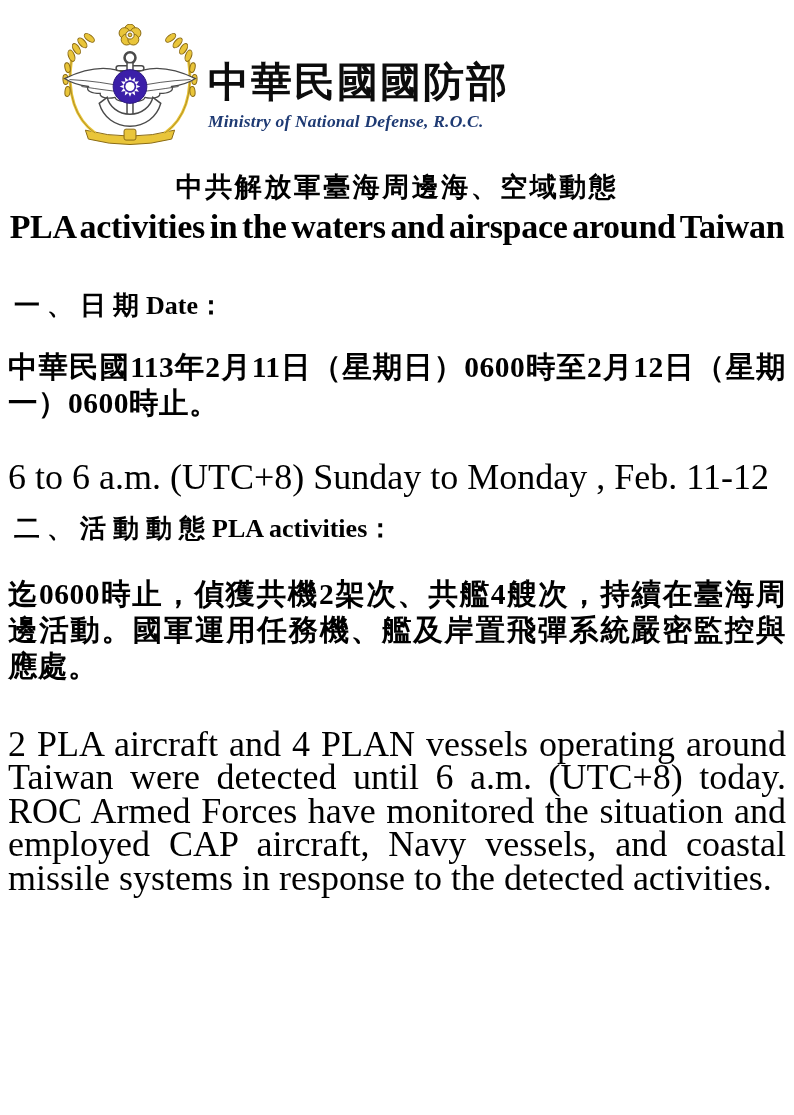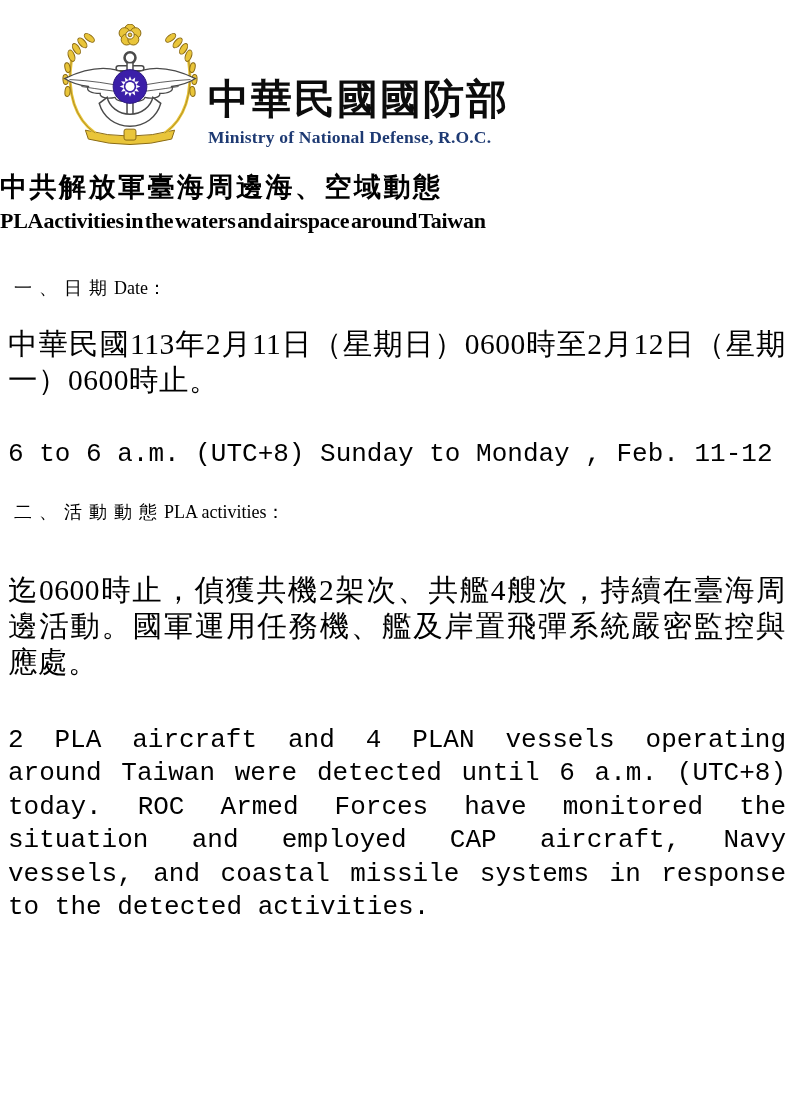--- a/index.html
+++ b/index.html
@@ -16,58 +16,58 @@
   html,body{margin:0;padding:0;overflow:hidden;}
   body{
     width:794px;height:1115px;
     background:var(--background);
     color:var(--text);
     font-family:"Liberation Serif","DejaVu Serif",serif;
   }
   .page{width:794px;height:1115px;position:relative;}
 
   
-  .header{display:flex;align-items:flex-end;padding:24px 0 0 54px;}
+  .header{display:flex;align-items:center;padding:24px 0 0 54px;}
   .emblem{width:152px;height:124px;flex:none;}
   .org{margin-left:2px;padding-top:20px;}
   .org-zh{font-size:41px;line-height:1.1;font-weight:700;letter-spacing:2px;color:#0c0c0c;}
-  .org-en{margin-top:5px;font-size:17.5px;font-weight:700;letter-spacing:0.2px;color:var(--org_en_blue);}
+  .org-en{margin-top:5px;font-size:17.5px;font-weight:700;letter-spacing:0.2px;color:var(--org_en_blue);font-style:italic;}
 
   
   .g-gold{fill:var(--emblem_gold);stroke:var(--emblem_gold_dark);stroke-width:1;}
   .g-stem{fill:none;stroke:var(--emblem_gold);stroke-width:3;}
   .g-stem2{fill:none;stroke:var(--emblem_gold_dark);stroke-width:0.6;}
   .g-wing{fill:#ffffff;stroke:var(--emblem_outline);stroke-width:1.3;}
   .g-wingline{fill:none;stroke:var(--emblem_outline);stroke-width:0.9;}
   .g-anchor{fill:#ffffff;stroke:var(--emblem_outline);stroke-width:1.5;}
   .g-ring{fill:none;stroke:var(--emblem_outline);stroke-width:2.6;}
   .g-disc{fill:var(--emblem_blue);stroke:#2b1680;stroke-width:1;}
   .g-sun{fill:#ffffff;}
   .g-petalcenter{fill:#ffffff;stroke:var(--emblem_gold_dark);stroke-width:1;}
 
   
   .release{margin:8px 0 0 372px;font-size:24px;line-height:28.5px;}
 
   
-  .titles{margin-top:21px;font-weight:700;}
+  .titles{text-align:center;margin-top:21px;font-weight:700;}
   .title-zh{font-size:27px;letter-spacing:2.5px;}
-  .title-en{font-size:22px;letter-spacing:-0.3px;word-spacing:-3.5px;margin-top:3px;}
+  .title-en{font-size:34px;letter-spacing:-0.3px;word-spacing:-3.5px;margin-top:3px;}
 
   
   .content{padding:0 8px 0 8px;}
-  h2{margin:0;font-size:18px;font-weight:400;text-indent:6px;}
+  h2{margin:0;font-size:26px;font-weight:700;text-indent:6px;}
   .h2-1{margin-top:42px;}
-  .h2-2{margin-top:28px;}
+  .h2-2{margin-top:16px;}
   .h-zh{letter-spacing:7px;}
   p{margin:0;}
-  .p-zh{font-size:29.5px;line-height:36px;letter-spacing:0.5px;text-align:justify;}
-  .p-en{font-size:26px;line-height:33.5px;text-align:justify;font-family:Liberation Mono, monospace;}
+  .p-zh{font-size:29.5px;line-height:36px;letter-spacing:0.5px;text-align:justify;font-weight:bold;}
+  .p-en{font-size:36px;line-height:33.5px;text-align:justify;}
   .m-datezh{margin-top:26px;}
   .m-dateen{margin-top:40px;}
-  .m-actzh{margin-top:48px;}
+  .m-actzh{margin-top:30px;}
   .m-acten{margin-top:44px;}
 </style>
 </head>
 <body>
 
 <div class="page">
 
   <div class="header">
     <svg class="emblem" viewBox="0 0 150 125" aria-hidden="true">
 

